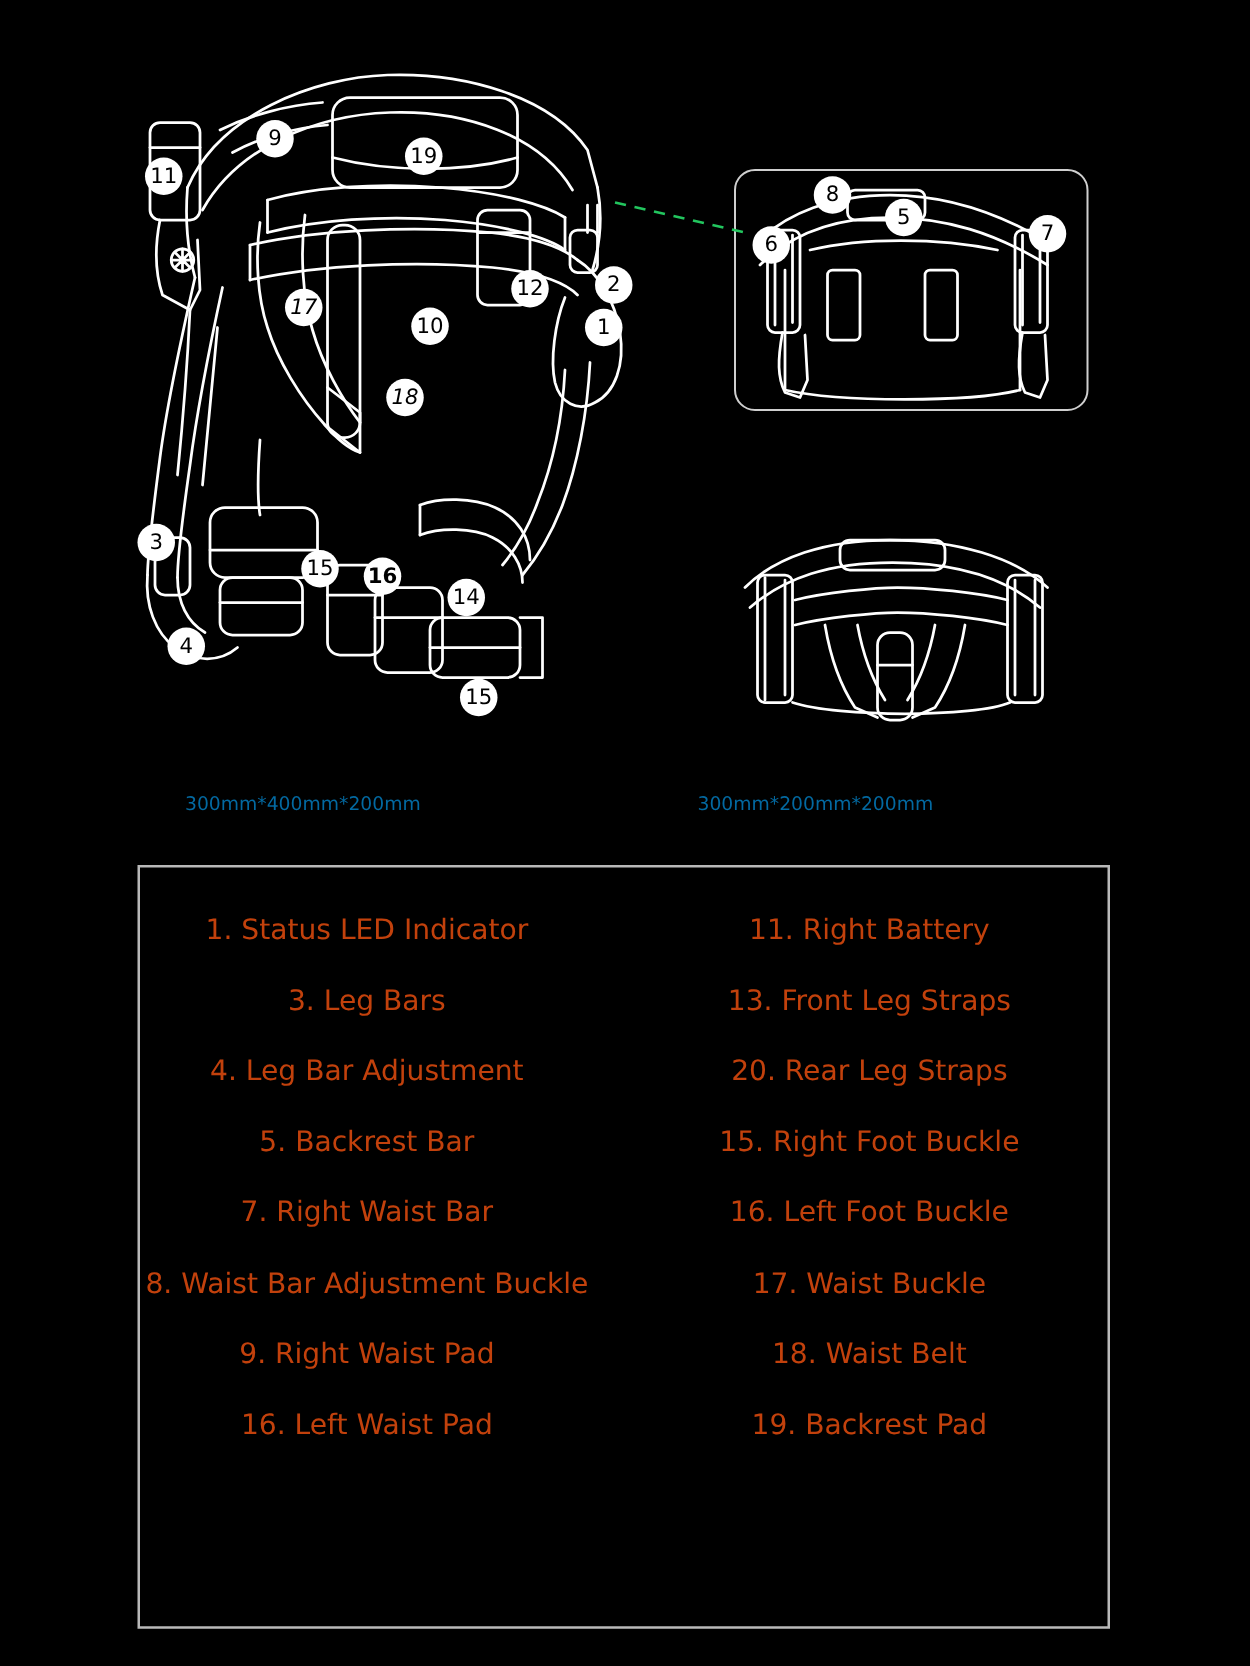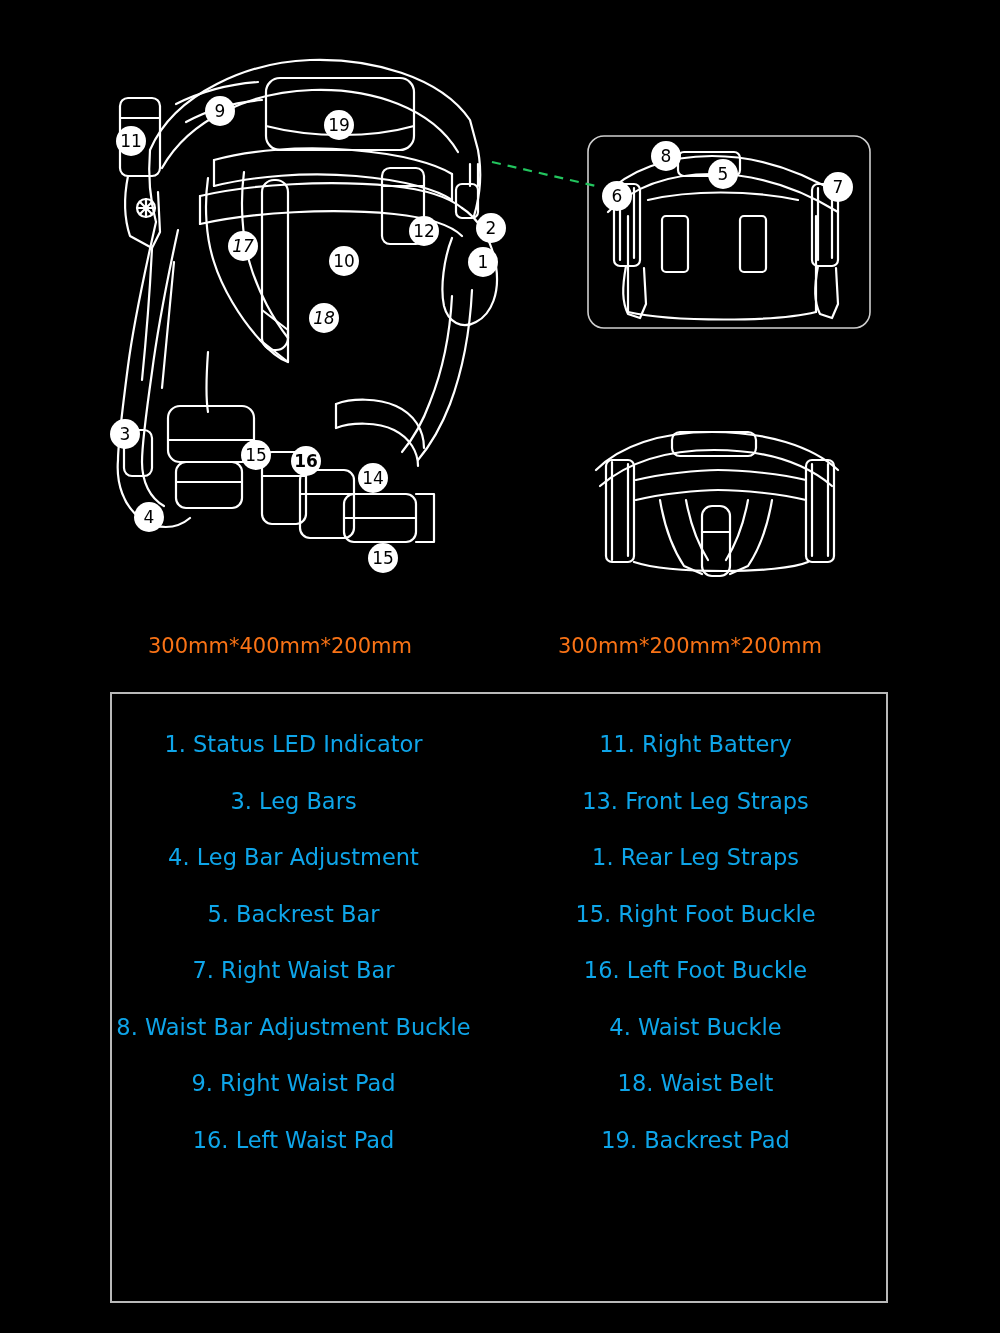--- a/index.html
+++ b/index.html
@@ -46,22 +46,22 @@
     font-size: 17px;
     line-height: 30px;
     text-align: center;
     font-family: "DejaVu Sans", sans-serif;
     z-index: 5;
   }
 
   
   .caption {
     position: absolute;
-    font-size: 21px;
-    color: #f97316;
+    font-size: 15px;
+    color: #0369a1;
     white-space: nowrap;
   }
   .caption-left { left: 148px; top: 634px; }
   .caption-right { left: 558px; top: 634px; }
 
   
   .legend-box {
     position: absolute;
     left: 110px;
     top: 692px;
@@ -79,21 +79,21 @@
   }
   .legend-col {
     flex: 1 1 50%;
     display: flex;
     flex-direction: column;
   }
   .legend-item {
     height: 56.5px;
     line-height: 56.5px;
     font-size: 22.5px;
-    color: #0ea5e9;
+    color: #c2410c;
     text-align: center;
     white-space: nowrap;
   }
   .legend-col.left .legend-item { padding-right: 24px; }
   .legend-col.right .legend-item { padding-left: 6px; }
 </style>
 </head>
 <body>
 
 <div class="page">
@@ -239,23 +239,23 @@
         <div class="legend-item">4. Leg Bar Adjustment</div>
         <div class="legend-item">5. Backrest Bar</div>
         <div class="legend-item">7. Right Waist Bar</div>
         <div class="legend-item">8. Waist Bar Adjustment Buckle</div>
         <div class="legend-item">9. Right Waist Pad</div>
         <div class="legend-item">16. Left Waist Pad</div>
       </div>
       <div class="legend-col right">
         <div class="legend-item">11. Right Battery</div>
         <div class="legend-item">13. Front Leg Straps</div>
-        <div class="legend-item">1. Rear Leg Straps</div>
+        <div class="legend-item">20. Rear Leg Straps</div>
         <div class="legend-item">15. Right Foot Buckle</div>
         <div class="legend-item">16. Left Foot Buckle</div>
-        <div class="legend-item">4. Waist Buckle</div>
+        <div class="legend-item">17. Waist Buckle</div>
         <div class="legend-item">18. Waist Belt</div>
         <div class="legend-item">19. Backrest Pad</div>
       </div>
     </div>
   </div>
 
 </div>
 
 </body></html>

